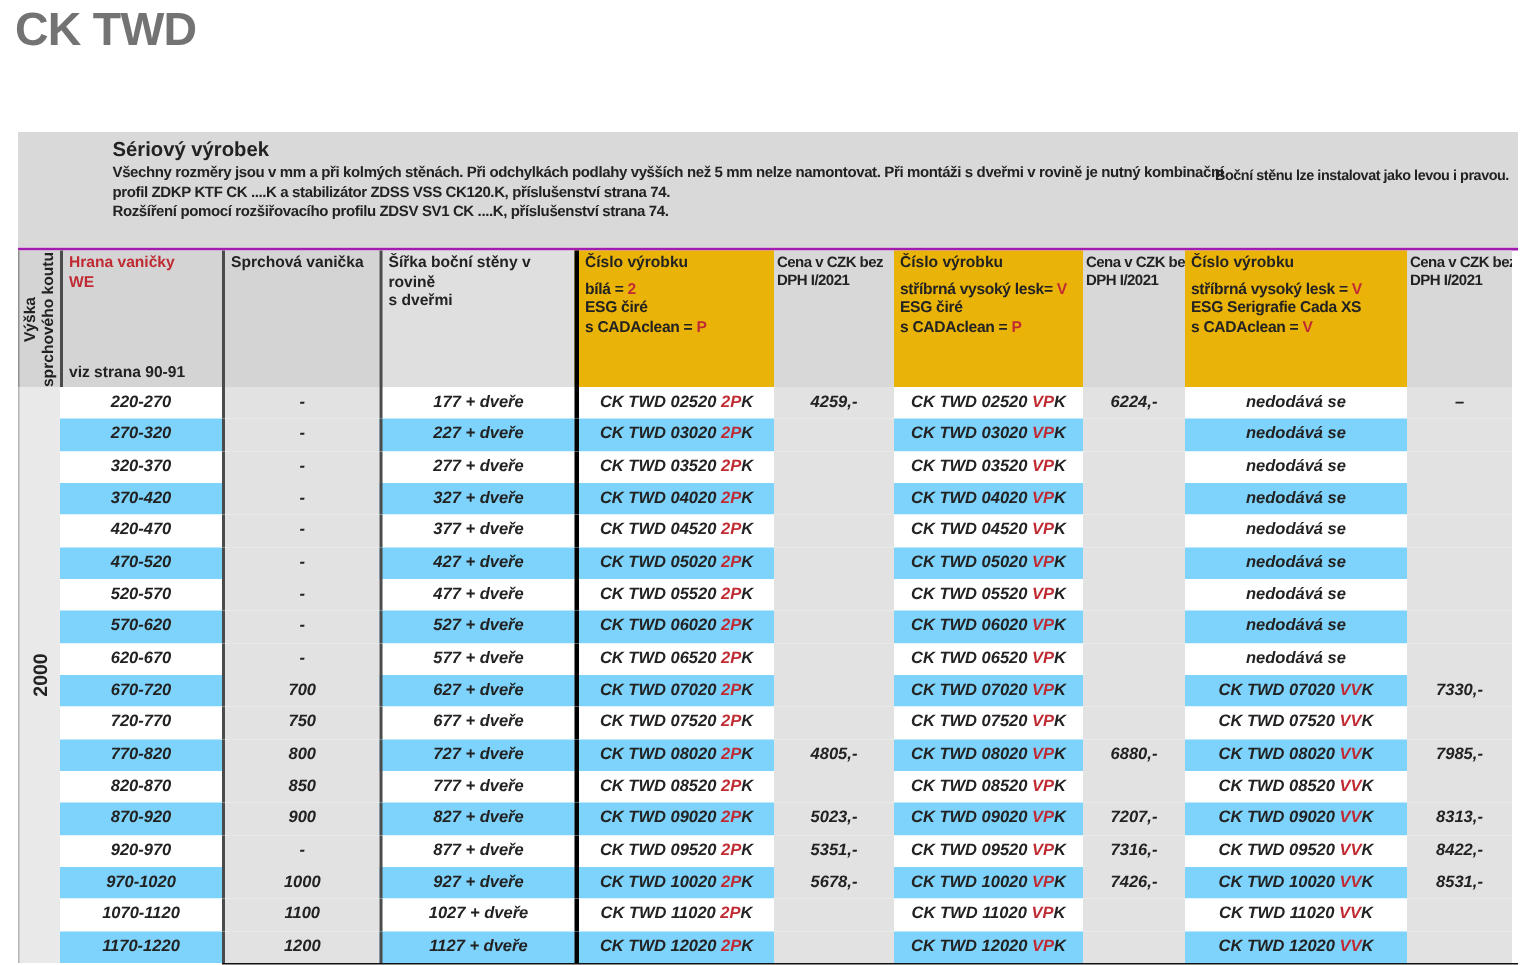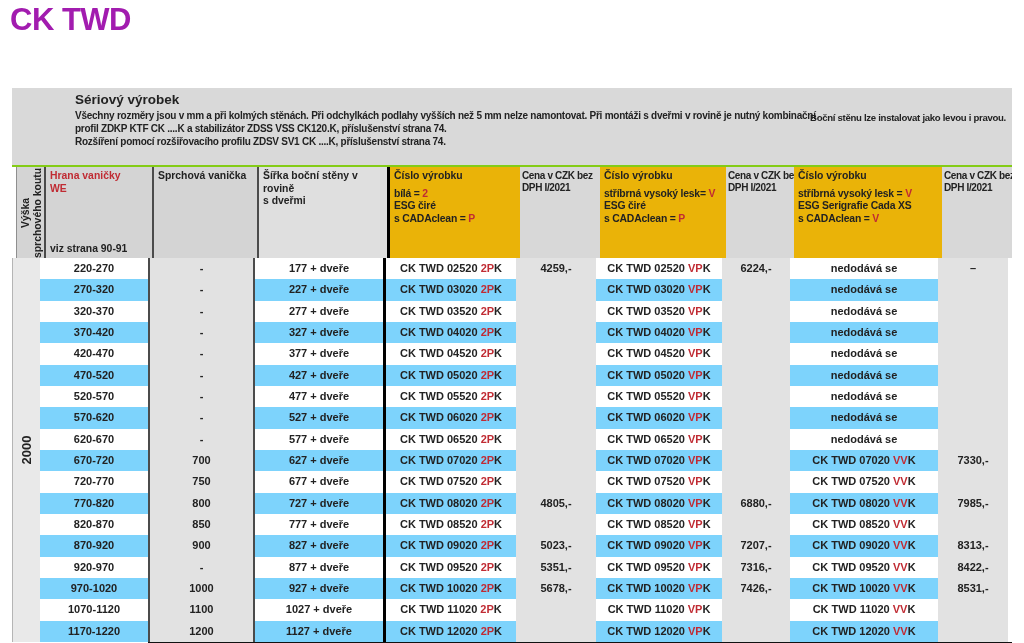--- a/index.html
+++ b/index.html
@@ -3,57 +3,57 @@
 <meta charset="utf-8">
 <style>
   :root { --accent-red: #c02b33; }
   * { box-sizing: border-box; }
   html,body { margin:0; padding:0; }
   body {
     width:1024px; height:643px; position:relative; overflow:hidden;
     background:#fff; color:#222;
     font-family:"Liberation Sans", sans-serif; font-weight:700;
   }
-  .page-title { position:absolute; left:10px; top:2px; font-size:31px; color:#a21caf; letter-spacing:-0.5px; }
+  .page-title { position:absolute; left:10px; top:2px; font-size:31px; color:#737373; letter-spacing:-0.5px; }
 
   .catalog { position:absolute; left:12px; top:88px; width:1000px; }
 
   
   .info-band { height:77px; background:#d9d9d9; position:relative; }
   .info-inner { position:absolute; left:63px; top:4px; width:730px; }
   .info-title { font-size:13.5px; margin-bottom:2px; }
   .info-line { font-size:10px; line-height:13px; letter-spacing:-0.25px; white-space:nowrap; }
   .info-note { position:absolute; left:798px; top:24px; font-size:9.6px; letter-spacing:-0.3px; white-space:nowrap; }
 
   
   .w0{width:28px}.w1{width:108px}.w2{width:105px}.w3{width:130px}.w4{width:133px}
   .w5{width:80px}.w6{width:126px}.w7{width:68px}.w8{width:148px}.w9{width:70px}
 
   
-  .header-row { display:flex; height:93px; border-top:2px solid #84cc16;justify-content:flex-end; }
+  .header-row { display:flex; height:93px; border-top:2px solid #a21caf; }
   .hcell { position:relative; font-size:10.4px; line-height:12.5px; padding:3px 4px; overflow:hidden; }
   .h-gray   { background:#d4d4d4; }
   .h-light  { background:#dfdfdf; }
   .h-prod   { background:#eab308; }
   .h-cena   { background:#d8d8d8; }
   .bl-thin  { border-left:2px solid #4b4b4b; }
   .bl-edge  { border-left:1px solid #8f8f8f; }
   .bl-thick { border-left:3px solid #000; }
   .rot-wrap { position:absolute; left:50%; top:50%; transform:translate(-50%,-50%) rotate(-90deg); white-space:nowrap; text-align:center; font-size:10.4px; line-height:11.5px; }
   .red-txt { color:var(--accent-red); }
   .h-note { position:absolute; left:4px; bottom:3px; color:#222; }
   .ph-title { margin-bottom:5px; }
   .ph-line { letter-spacing:-0.2px; white-space:nowrap; }
   .cena-h { font-size:10px; letter-spacing:-0.35px; line-height:12px; padding:3px 2px; }
   .cena-h div { white-space:nowrap; }
 
   
   .data-area { display:flex; }
   .col0-strip { width:28px; height:384px; background:#e9e9e9; position:relative; border-left:1px solid #b5b5b5; }
-  .rows-wrap { width:972px; }
+  .rows-wrap { width:972px;font-style:italic; }
   .trow { display:flex; height:21.3333px; }
   .cell { height:100%; line-height:21.3333px; text-align:center; font-size:11px; overflow:hidden; white-space:nowrap; }
   .stripe { background:#ffffff; }
   .trow.alt .stripe { background:#7dd3fc; }
   .gray { background:#e2e2e2; }
   .code-red { color:var(--accent-red); }
 
   .bottom-bar { margin-left:136px; width:864px; height:3px; background:#111; }
   .bottom-thin { position:absolute; left:0; bottom:0; width:136px; height:1px; background:#cfcfcf; }
 </style>

